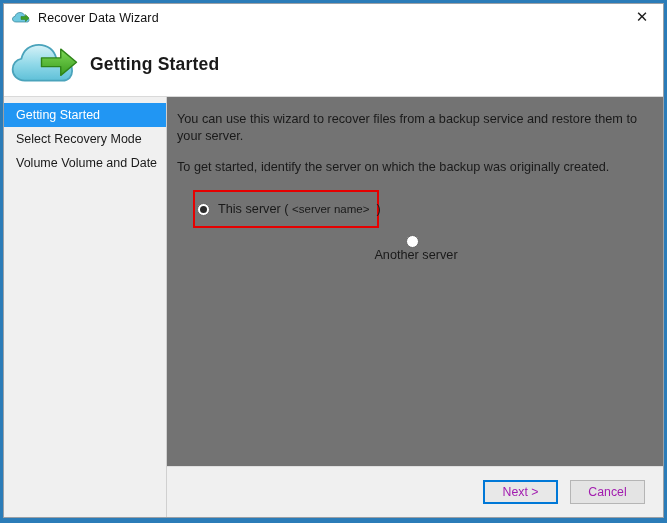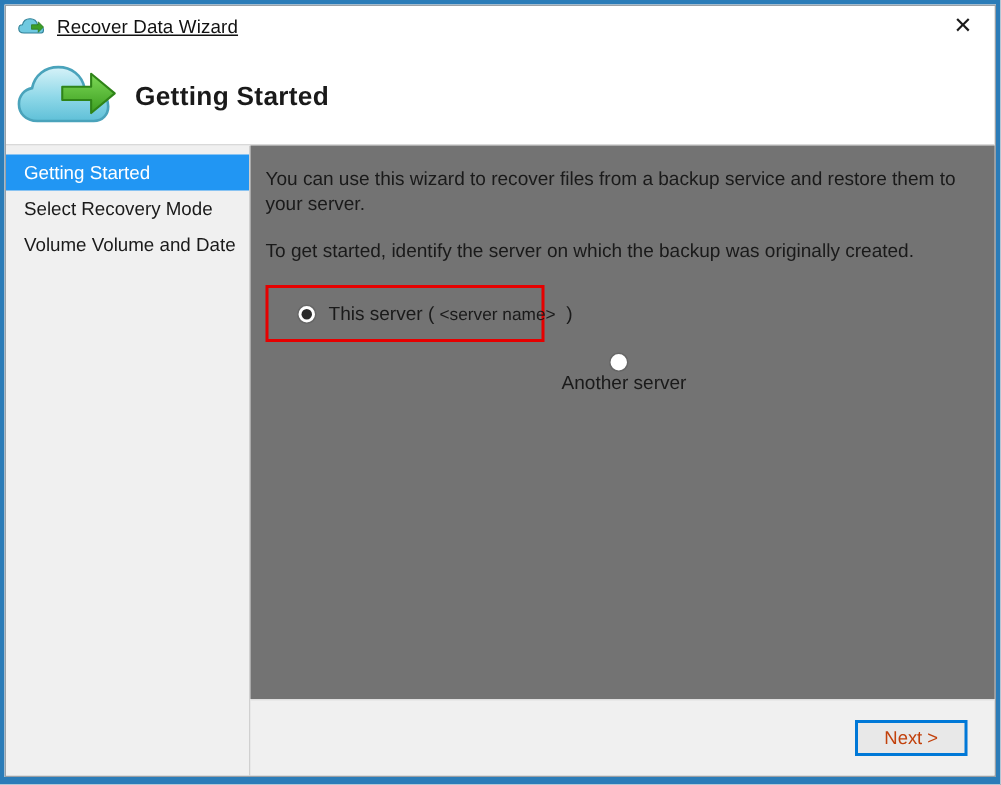--- a/index.html
+++ b/index.html
@@ -45,21 +45,20 @@
     width: 18px;
     height: 16px;
     margin-right: 8px;
     flex: none;
     display: block;
   }
   .titlebar-text {
     font-size: 12.5px;
     color: #111111;
     letter-spacing: 0.1px;
-    text-decoration: underline;
   }
   .close-btn {
     position: absolute;
     right: 0;
     top: 0;
     width: 42px;
     height: 27px;
     display: flex;
     align-items: center;
     justify-content: center;
@@ -143,22 +142,22 @@
     display: flex;
     align-items: center;
     height: 22px;
     margin-left: 2px;
   }
   .radio-row.boxed {
     border: 2px solid #e60000;
     width: 186px;
     box-sizing: border-box;
     height: 38px;
-    margin-left: 0;
-    padding-left: 19px;
+    margin-left: 16px;
+    padding-left: 2px;
     margin-top: 1px;
   }
   .radio-row.second {
     margin-top: 7px;
     margin-left: 4px;
     flex-direction: column;
   }
   .radio {
     width: 13px;
     height: 13px;
@@ -203,21 +202,21 @@
     padding-right: 18px;
     gap: 12px;
   }
   .btn {
     width: 75px;
     height: 24px;
     font-size: 12.3px;
     font-family: "Liberation Sans", sans-serif;
     background: #e4e4e4;
     border: 1px solid #b5b5b5;
-    color: #c2410c;
+    color: #a21caf;
     display: flex;
     align-items: center;
     justify-content: center;
     box-sizing: border-box;
     cursor: default;
   }
   .btn.disabled {
     color: #a6a6a6;
     border-color: #c8c8c8;
     background: #e6e6e6;
@@ -286,18 +285,19 @@
           </div>
 
           <div class="radio-row second">
             <span class="radio"></span>
             <span class="radio-label">Another server</span>
           </div>
         </div>
 
         <div class="footer">
           <div class="btn default">Next &gt;</div>
+          <div class="btn">Cancel</div>
         </div>
       </div>
 
     </div>
   </div>
 </div>
 
 </body></html>

